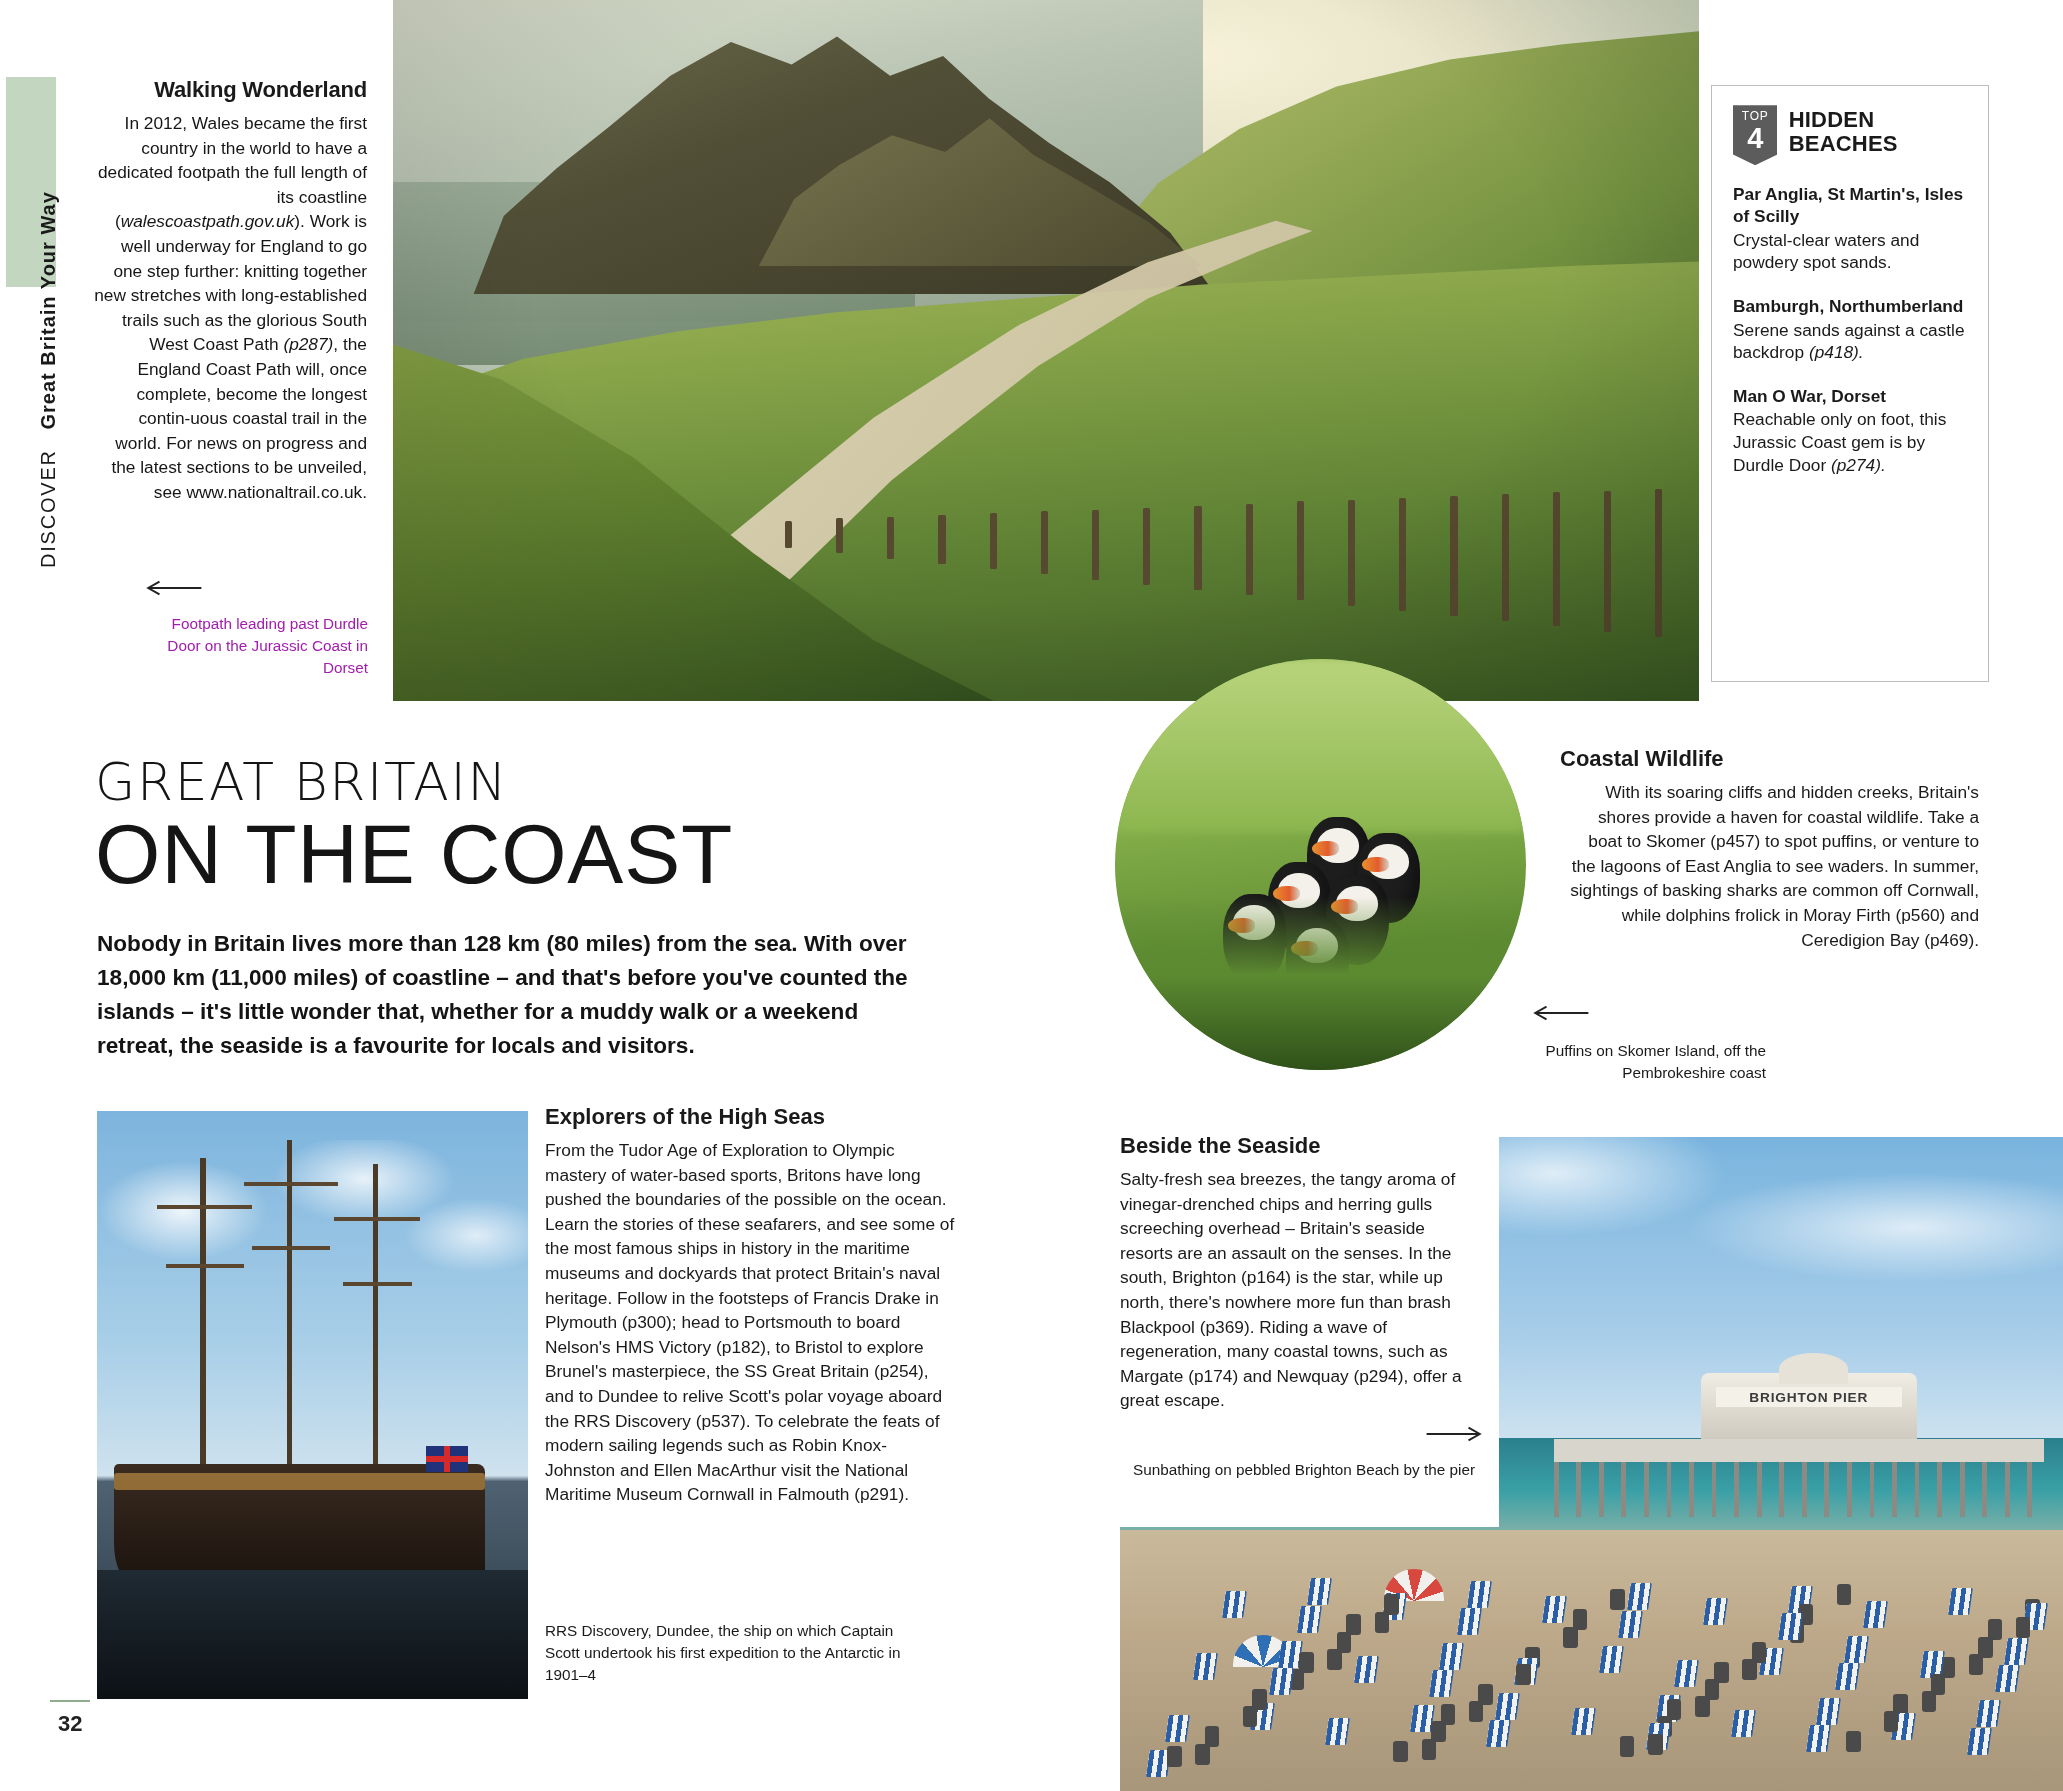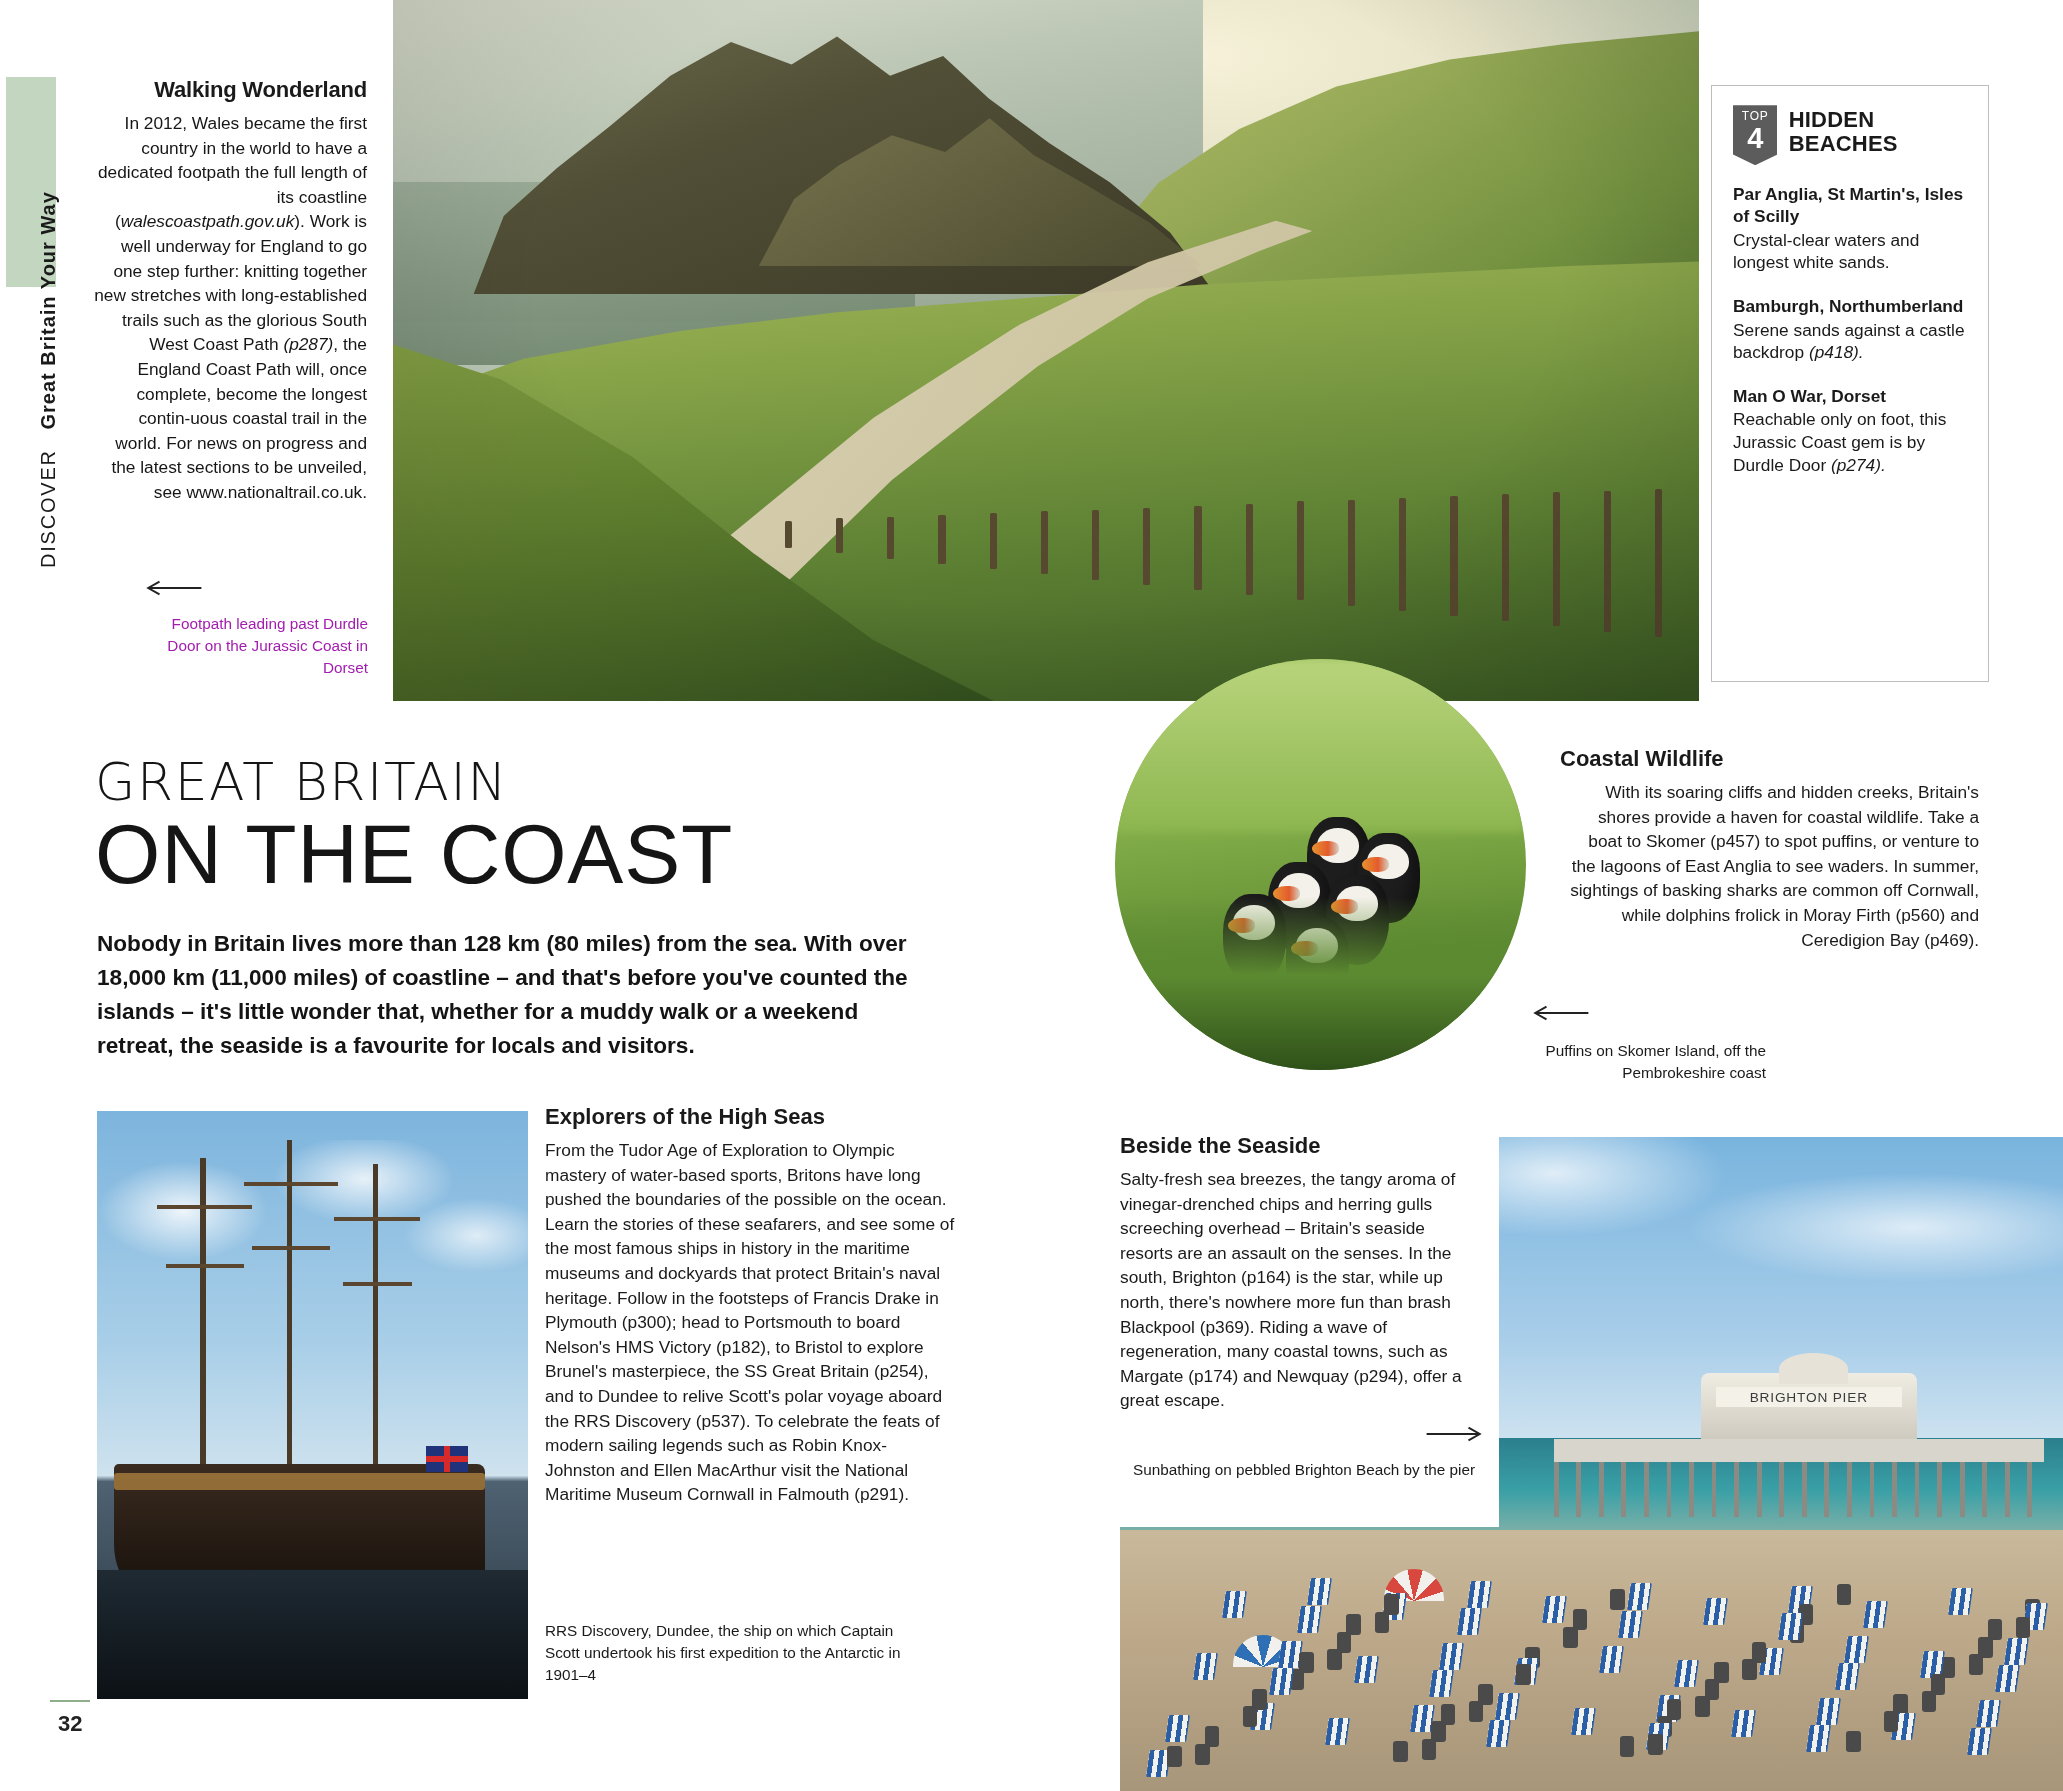--- a/index.html
+++ b/index.html
@@ -542,21 +542,21 @@
     top: 10%;
     width: 38%;
     height: 14%;
     background: #f3f1e8;
     color: #3b3b3b;
     font-size: 13.7px;
     letter-spacing: 0.8px;
     display: flex;
     align-items: center;
     justify-content: center;
-    font-weight: normal;
+    font-weight: bold;
   }
   .pier .legs {
     position: absolute;
     left: 0; top: 62%;
     width: 100%; height: 38%;
   }
   .pier .legs i {
     position: absolute;
     top: 0;
     width: 4.8px;
@@ -709,21 +709,21 @@
     <div class="top4-head">
       <div class="top4-badge">
         <span class="t">TOP</span>
         <span class="n">4</span>
       </div>
       <div class="top4-title">HIDDEN BEACHES</div>
     </div>
 
     <div class="beach">
       <div class="bn">Par Anglia, St Martin's, Isles of Scilly</div>
-      <div class="bd"><span>Crystal-clear waters and longest white sands.</span><i></i></div>
+      <div class="bd"><span>Crystal-clear waters and powdery spot sands.</span><i></i></div>
     </div>
     <div class="beach">
       <div class="bn">Bamburgh, Northumberland</div>
       <div class="bd"><span>Serene sands against a castle backdrop </span><i>(p418).</i></div>
     </div>
     <div class="beach">
       <div class="bn">Man O War, Dorset</div>
       <div class="bd"><span>Reachable only on foot, this Jurassic Coast gem is by Durdle Door </span><i>(p274).</i></div>
     </div>
   </div>

